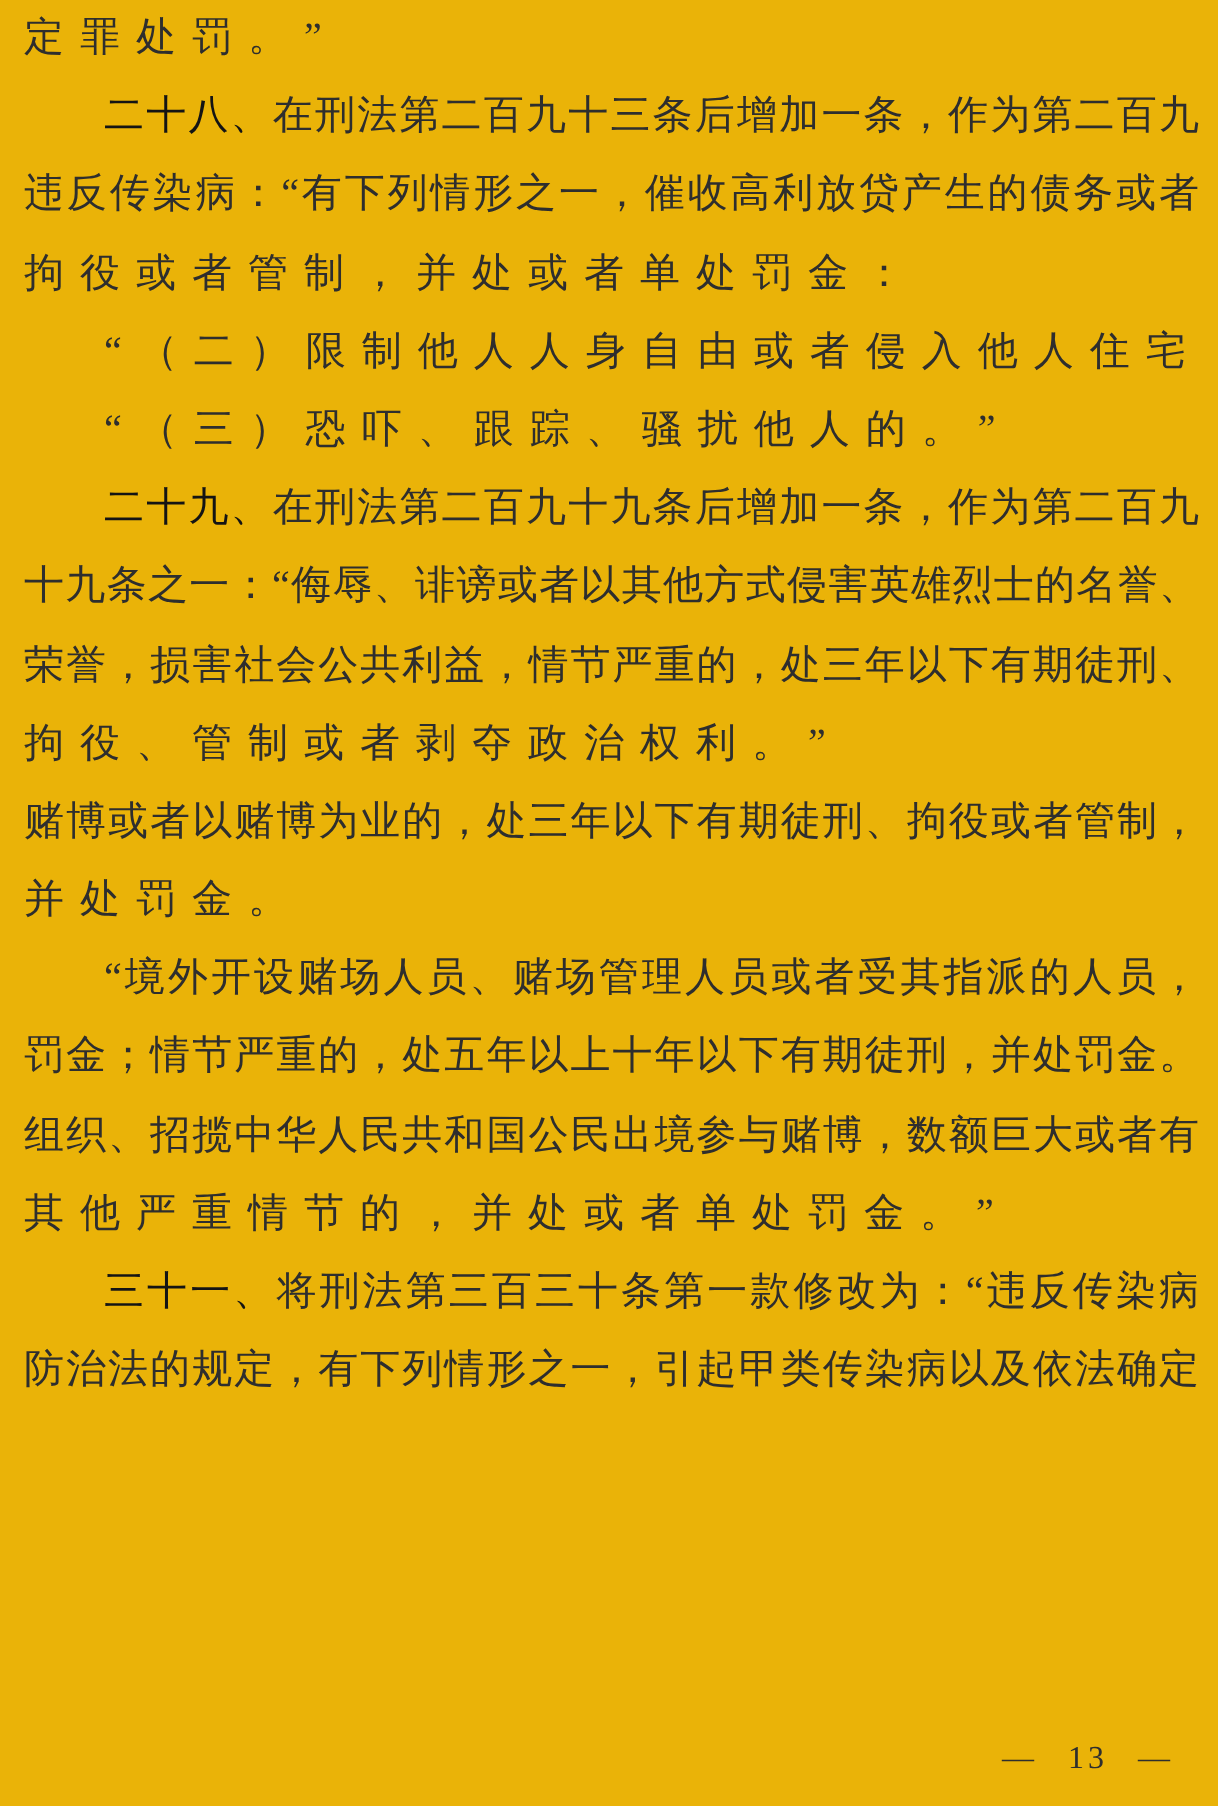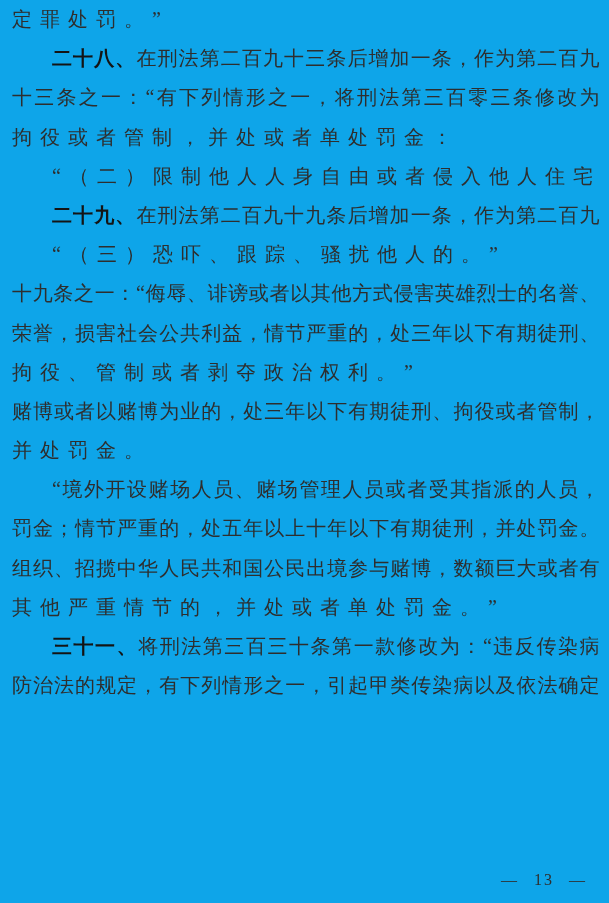--- a/index.html
+++ b/index.html
@@ -4,21 +4,21 @@
 <style>
   html, body {
     margin: 0;
     padding: 0;
     background: #ffffff;
   }
   .page {
     position: relative;
     width: 609px;
     height: 903px;
-    background: #0ea5e9;
+    background: #eab308;
     overflow: hidden;
     font-family: "Liberation Serif", "DejaVu Serif", serif;
     color: #2e2e2e;
   }
   .doc-body {
     position: absolute;
     top: 0;
     left: 0;
     width: 609px;
     padding: 0 9px 0 12px;
@@ -38,46 +38,46 @@
     text-align: justify;
     text-align-last: justify;
     -moz-text-align-last: justify;
     text-justify: inter-character;
   }
   .line.ind {
     text-indent: 40px;             
   }
   .b {
     font-family: "Liberation Sans", "DejaVu Sans", sans-serif;  
-    font-weight: 700;
+    font-weight: 400;
     color: #141414;
   }
   .footer {
     position: absolute;
     top: 869px;
     right: 22px;
     font-size: 16px;
     line-height: 22px;
     letter-spacing: 2px;
     word-spacing: 9px;
     color: #2e2e2e;
   }
 </style>
 </head>
 <body>
 
 <div class="page">
   <div class="doc-body">
       <div class="line">定罪处罚。”</div>
       <div class="line j ind"><span class="b">二十八、</span>在刑法第二百九十三条后增加一条，作为第二百九</div>
-      <div class="line j">十三条之一：“有下列情形之一，将刑法第三百零三条修改为</div>
+      <div class="line j">违反传染病：“有下列情形之一，催收高利放贷产生的债务或者</div>
       <div class="line">拘役或者管制，并处或者单处罚金：</div>
       <div class="line ind">“（二）限制他人人身自由或者侵入他人住宅的；</div>
+      <div class="line ind">“（三）恐吓、跟踪、骚扰他人的。”</div>
       <div class="line j ind"><span class="b">二十九、</span>在刑法第二百九十九条后增加一条，作为第二百九</div>
-      <div class="line ind">“（三）恐吓、跟踪、骚扰他人的。”</div>
       <div class="line j">十九条之一：“侮辱、诽谤或者以其他方式侵害英雄烈士的名誉、</div>
       <div class="line j">荣誉，损害社会公共利益，情节严重的，处三年以下有期徒刑、</div>
       <div class="line">拘役、管制或者剥夺政治权利。”</div>
       <div class="line j">赌博或者以赌博为业的，处三年以下有期徒刑、拘役或者管制，</div>
       <div class="line">并处罚金。</div>
       <div class="line j ind">“境外开设赌场人员、赌场管理人员或者受其指派的人员，</div>
       <div class="line j">罚金；情节严重的，处五年以上十年以下有期徒刑，并处罚金。</div>
       <div class="line j">组织、招揽中华人民共和国公民出境参与赌博，数额巨大或者有</div>
       <div class="line">其他严重情节的，并处或者单处罚金。”</div>
       <div class="line j ind"><span class="b">三十一、</span>将刑法第三百三十条第一款修改为：“违反传染病</div>

